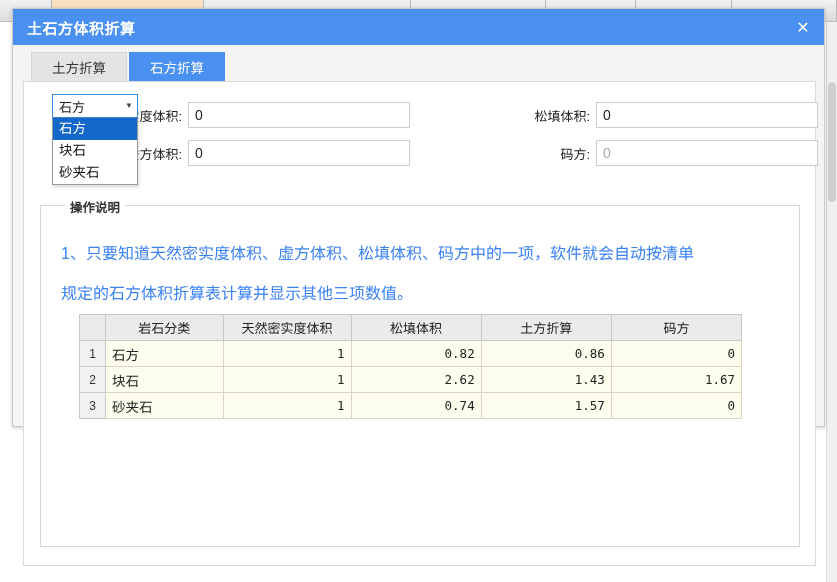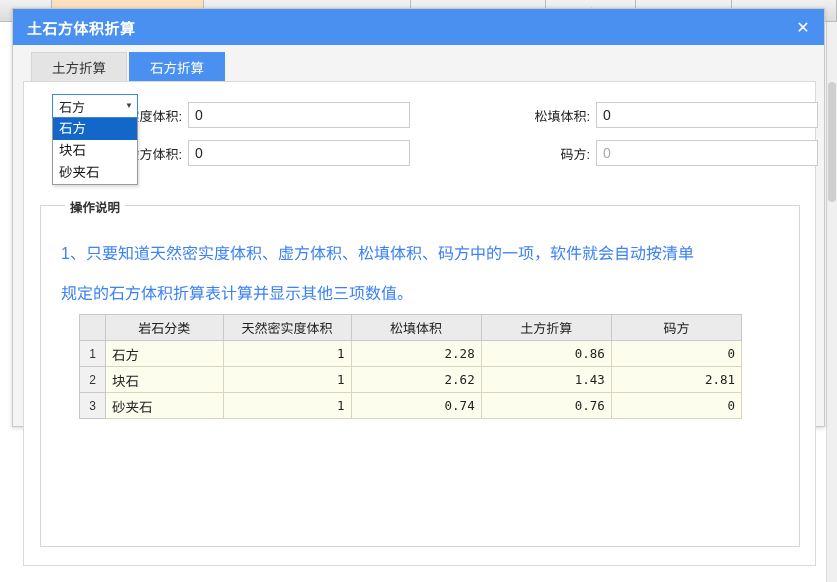--- a/index.html
+++ b/index.html
@@ -393,38 +393,38 @@
                 <th class="col-val">松填体积</th>
                 <th class="col-val">土方折算</th>
                 <th class="col-val">码方</th>
               </tr>
           </thead>
           <tbody>
               <tr>
                 <td class="rownum">1</td>
                 <td class="name">石方</td>
                 <td class="num">1</td>
-                <td class="num">2.28</td>
+                <td class="num">0.82</td>
                 <td class="num">0.86</td>
                 <td class="num">0</td>
               </tr>
               <tr>
                 <td class="rownum">2</td>
                 <td class="name">块石</td>
                 <td class="num">1</td>
                 <td class="num">2.62</td>
                 <td class="num">1.43</td>
-                <td class="num">2.81</td>
+                <td class="num">1.67</td>
               </tr>
               <tr>
                 <td class="rownum">3</td>
                 <td class="name">砂夹石</td>
                 <td class="num">1</td>
                 <td class="num">0.74</td>
-                <td class="num">0.76</td>
+                <td class="num">1.57</td>
                 <td class="num">0</td>
               </tr>
             </tbody>
         </table>
       </div>
     </div>
 
   </div>
 </div>
 

